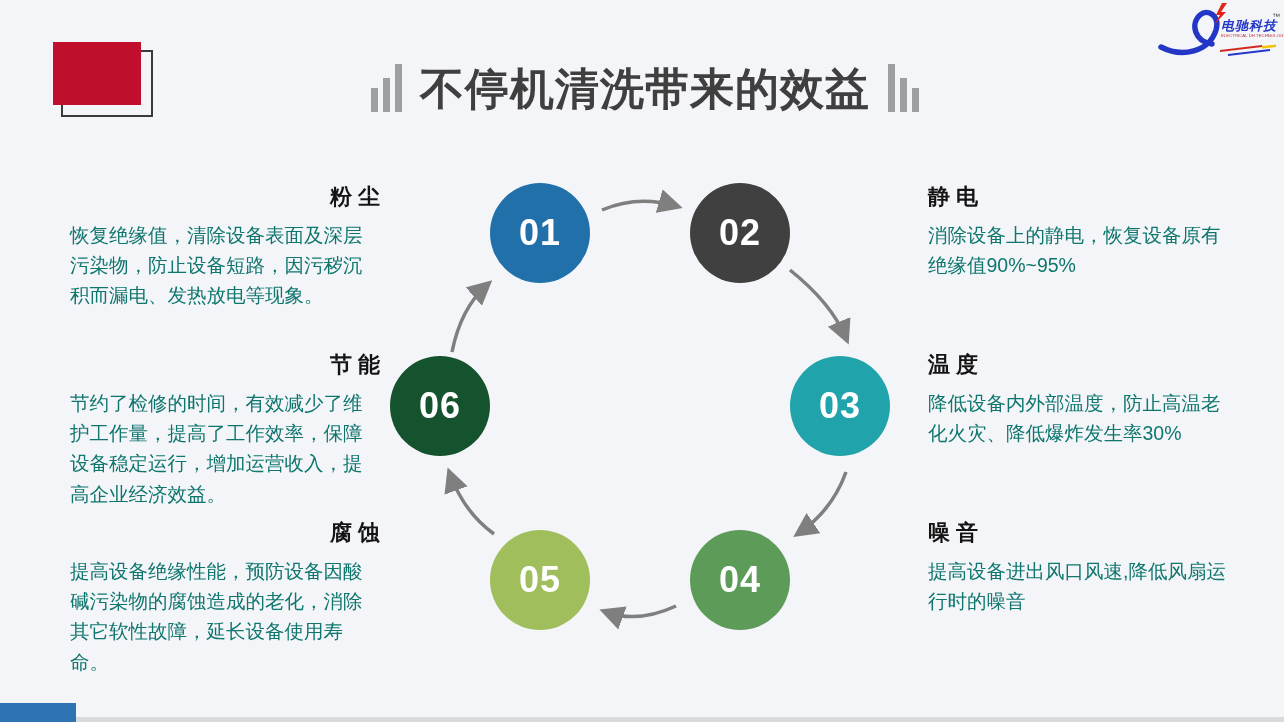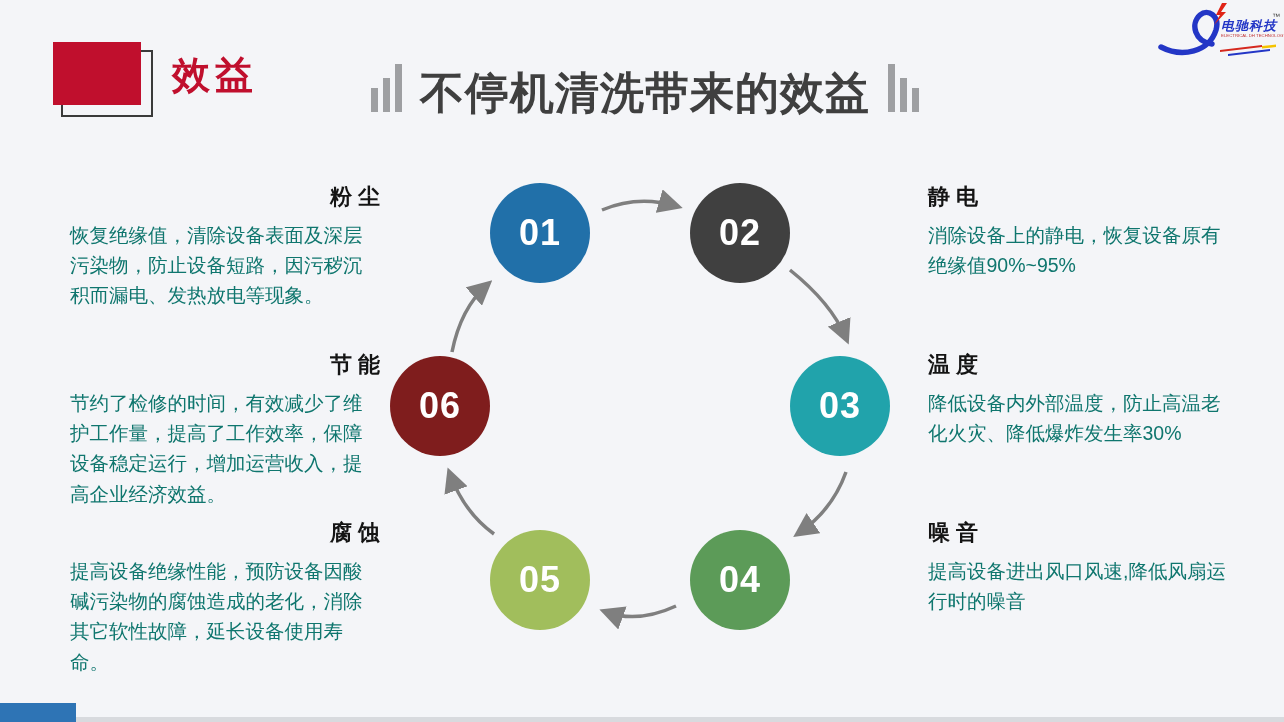--- a/index.html
+++ b/index.html
@@ -5,21 +5,21 @@
   html,body{margin:0;padding:0;}
   body{font-family:"Liberation Sans","DejaVu Sans",sans-serif;background:#e9eaee;}
   .slide{position:relative;width:1284px;height:722px;background:#f4f5f8;overflow:hidden;}
 
   
   .box-outline{position:absolute;left:61px;top:50px;width:88px;height:63px;border:2px solid #3a3a3a;background:transparent;z-index:1;}
   .box-red{position:absolute;left:53px;top:42px;width:88px;height:63px;background:#c00f2d;z-index:2;}
   .section-label{position:absolute;left:172px;top:50px;font-size:38px;font-weight:bold;color:#c00f2d;letter-spacing:5px;z-index:2;}
 
   
-  .title-wrap{position:absolute;left:330px;top:64px;width:630px;display:flex;align-items:flex-end;justify-content:center;gap:18px;}
+  .title-wrap{position:absolute;left:330px;top:64px;width:630px;display:flex;justify-content:center;gap:18px;}
   .title-wrap h1{margin:0;font-size:44px;line-height:1.15;font-weight:800;color:#3f3f3f;letter-spacing:1px;white-space:nowrap;}
   .bars{display:flex;align-items:flex-end;gap:5px;padding-bottom:7px;}
   .bars i{display:block;width:7px;background:#9e9fa2;}
   .bars-left i:nth-child(1){height:24px;}
   .bars-left i:nth-child(2){height:34px;}
   .bars-left i:nth-child(3){height:48px;}
   .bars-right i:nth-child(1){height:48px;}
   .bars-right i:nth-child(2){height:34px;}
   .bars-right i:nth-child(3){height:24px;}
 
@@ -58,21 +58,20 @@
   .edge-bottom{position:absolute;left:0;bottom:0;width:1284px;height:5px;background:#d8dade;}
   .footer-accent{position:absolute;left:0;top:703px;width:76px;height:19px;background:#2e74b5;}
 </style>
 </head>
 <body>
 
 <div class="slide">
 
   <div class="box-outline"></div>
   <div class="box-red"></div>
-  <div class="section-label">效益</div>
 
   <div class="title-wrap">
     <div class="bars bars-left">
         <i></i>
         <i></i>
         <i></i>
       </div>
     <h1>不停机清洗带来的效益</h1>
     <div class="bars bars-right">
         <i></i>
@@ -116,21 +115,21 @@
     </div>
   <div class="circle c3" style="background: rgb(33, 163, 171);">
       <span>03</span>
     </div>
   <div class="circle c4" style="background: rgb(92, 155, 88);">
       <span>04</span>
     </div>
   <div class="circle c5" style="background: rgb(161, 190, 92);">
       <span>05</span>
     </div>
-  <div class="circle c6" style="background: #7f1d1d;">
+  <div class="circle c6" style="background: #14532d;">
       <span>06</span>
     </div>
 
   <div class="benefit left bl1">
     <h2>粉尘</h2>
     <p>恢复绝缘值，清除设备表面及深层污染物，防止设备短路，因污秽沉积而漏电、发热放电等现象。</p>
   </div>
   <div class="benefit left bl2">
     <h2>节能</h2>
     <p>节约了检修的时间，有效减少了维护工作量，提高了工作效率，保障设备稳定运行，增加运营收入，提高企业经济效益。</p>

